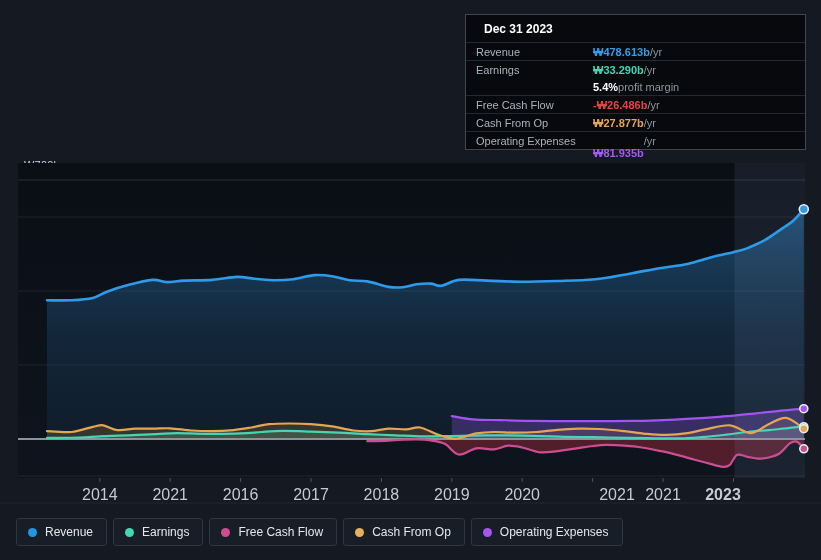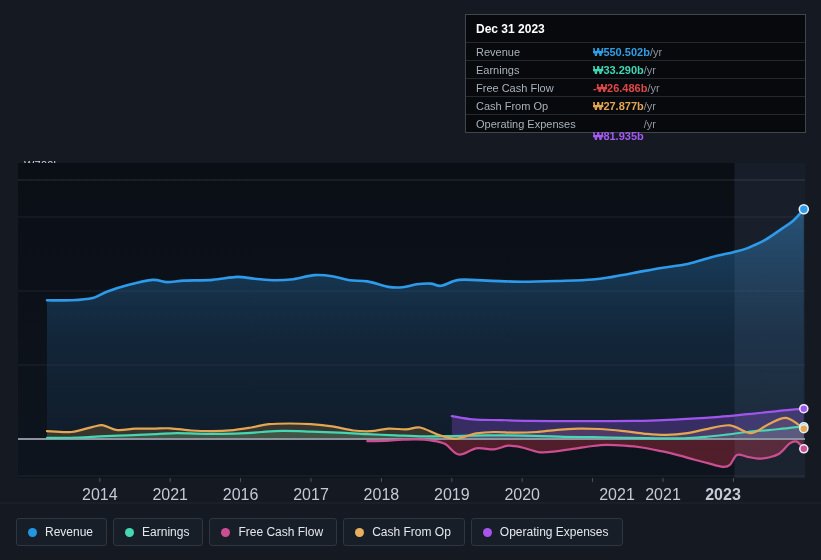--- a/index.html
+++ b/index.html
@@ -18,21 +18,21 @@
   .y-label.neg{left:24px;top:458px;}
 
   .x-axis{position:absolute;left:0;top:486px;width:821px;height:14px;}
   .x-axis .year-label{position:absolute;width:44px;text-align:center;
       color:#c3cad3;font-size:16px;}
 
   
   .tooltip{position:absolute;left:465px;top:14px;width:341px;
       background:rgba(7,9,11,0.97);border:1px solid #41464d;box-sizing:border-box;}
   .tooltip .t-title{color:#ffffff;font-size:12px;font-weight:bold;
-      padding:7px 10px 6px 10px;}
+      padding:7px 10px 6px 18px;}
   .tooltip .t-row{display:flex;align-items:center;height:17px;padding:0 10px;
       font-size:11px;}
   .tooltip .t-row.divided{border-top:1px solid #24292f;}
   .tooltip .t-label{width:117px;flex:0 0 117px;color:#aab2bb;}
   .tooltip .t-val{font-weight:bold;}
   .tooltip .t-suffix{color:#8d959e;font-weight:normal;}
 
   
   .legend{position:absolute;left:16px;top:518px;display:flex;gap:6px;}
   .legend-item{display:flex;align-items:center;gap:8px;height:26px;
@@ -128,27 +128,32 @@
       <div class="year-label" style="left: 595px;">2021</div>
       <div class="year-label" style="left: 641px;">2021</div>
       <div class="year-label" style="left: 701px; font-weight: bold;">2023</div>
     </div>
 
   <div class="tooltip">
     <div class="t-title">Dec 31 2023</div>
     <div>
         <div class="t-row divided">
           <span class="t-label">Revenue</span>
-          <span class="t-val" style="color: rgb(47, 159, 232);">₩550.502b</span>
+          <span class="t-val" style="color: rgb(47, 159, 232);">₩478.613b</span>
           <span class="t-suffix"> /yr</span>
         </div>
         <div class="t-row divided">
           <span class="t-label">Earnings</span>
           <span class="t-val" style="color: rgb(63, 214, 179);">₩33.290b</span>
           <span class="t-suffix"> /yr</span>
+        </div>
+        <div class="t-row">
+          <span class="t-label"></span>
+          <span class="t-val" style="color: rgb(255, 255, 255);">5.4%</span>
+          <span class="t-suffix"> profit margin</span>
         </div>
         <div class="t-row divided">
           <span class="t-label">Free Cash Flow</span>
           <span class="t-val" style="color: rgb(224, 72, 72);">-₩26.486b</span>
           <span class="t-suffix"> /yr</span>
         </div>
         <div class="t-row divided">
           <span class="t-label">Cash From Op</span>
           <span class="t-val" style="color: rgb(227, 166, 83);">₩27.877b</span>
           <span class="t-suffix"> /yr</span>

